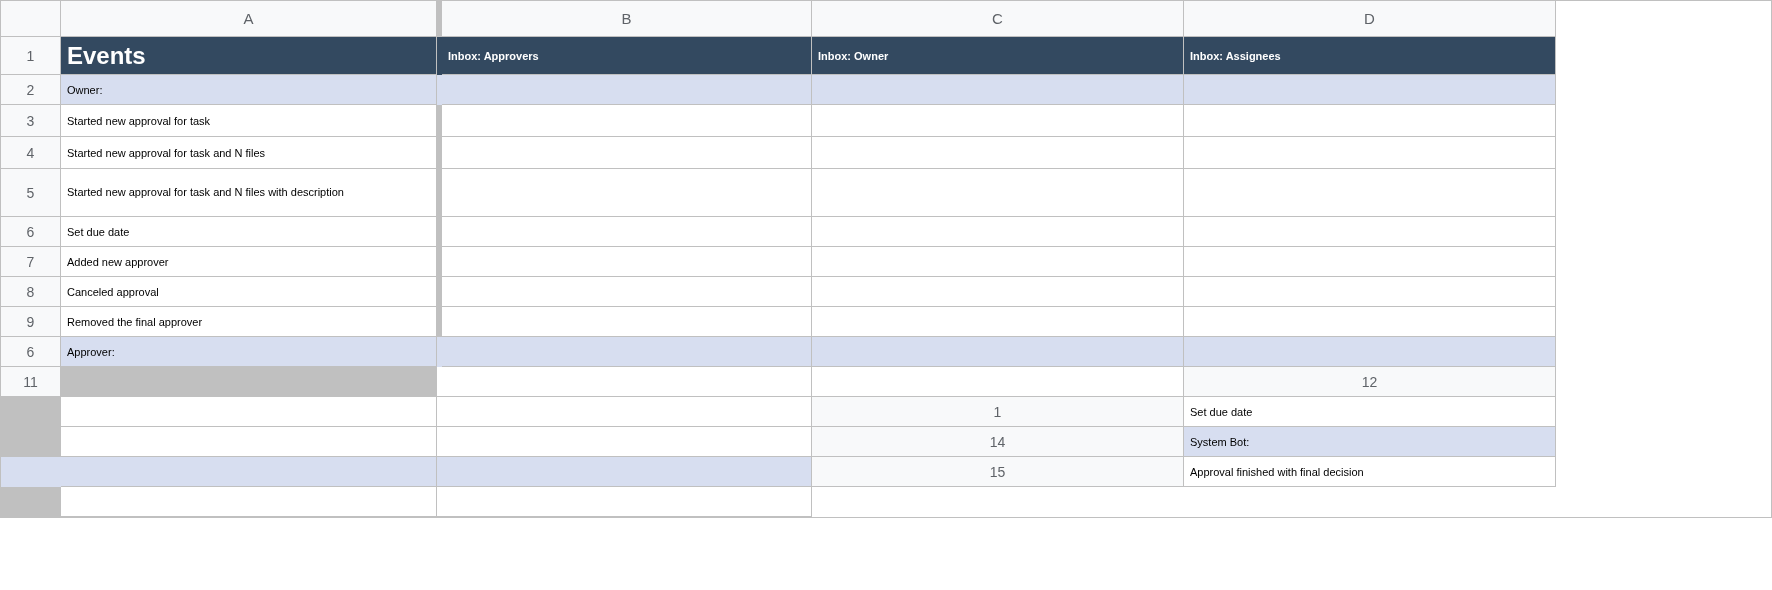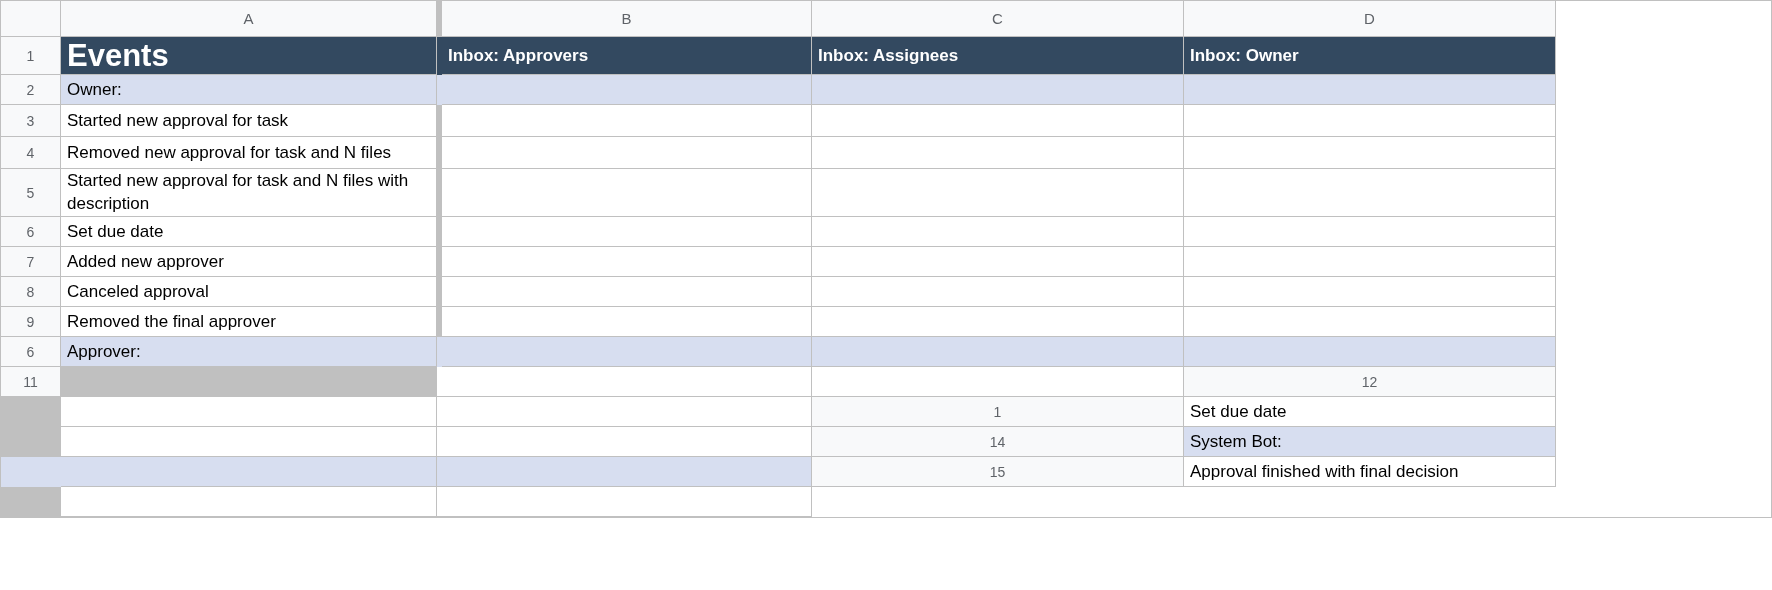--- a/index.html
+++ b/index.html
@@ -52,33 +52,33 @@
       font-size: 14px;
       color: #5f6368;
       display: flex;
       align-items: center;
       justify-content: center;
     }
     .cell {
       border-right: 1px solid #c0c0c0;
       border-bottom: 1px solid #c0c0c0;
       padding: 4px 6px;
-      font-size: 17px;
+      font-size: 11px;
       color: #000;
       display: flex;
       align-items: center;
       background: #ffffff;
     }
     .header-dark {
       background: #334960;
       color: #ffffff;
       font-weight: bold;
     }
     .header-dark.big {
-      font-size: 31px;
+      font-size: 24px;
       font-weight: bold;
     }
     .section-row {
       background: #d7def0;
       font-weight: normal;
     }
     .h-30 { height: 30px; }
     .h-32 { height: 32px; }
     .h-38 { height: 38px; }
     .h-48 { height: 48px; }
@@ -92,39 +92,39 @@
   <div class="col-header">A</div>
   <div class="divider-col"></div>
   <div class="col-header">B</div>
   <div class="col-header">C</div>
   <div class="col-header">D</div>
 
   <div class="row-header h-38">1</div>
   <div class="cell header-dark big h-38">Events</div>
   <div class="divider-cell header-dark h-38"></div>
   <div class="cell header-dark h-38">Inbox: Approvers</div>
+  <div class="cell header-dark h-38">Inbox: Owner</div>
   <div class="cell header-dark h-38">Inbox: Assignees</div>
-  <div class="cell header-dark h-38">Inbox: Owner</div>
 
   <div class="row-header h-30">2</div>
   <div class="cell section-row h-30">Owner:</div>
   <div class="divider-cell section-row h-30"></div>
   <div class="cell section-row h-30"></div>
   <div class="cell section-row h-30"></div>
   <div class="cell section-row h-30"></div>
 
   <div class="row-header h-32">3</div>
   <div class="cell h-32">Started new approval for task</div>
   <div class="divider-cell h-32" style="background:#c0c0c0"></div>
   <div class="cell h-32"></div>
   <div class="cell h-32"></div>
   <div class="cell h-32"></div>
 
   <div class="row-header h-32">4</div>
-  <div class="cell h-32">Removed new approval for task and N files</div>
+  <div class="cell h-32">Started new approval for task and N files</div>
   <div class="divider-cell h-32" style="background:#c0c0c0"></div>
   <div class="cell h-32"></div>
   <div class="cell h-32"></div>
   <div class="cell h-32"></div>
 
   <div class="row-header h-48">5</div>
   <div class="cell h-48" style="white-space:normal;line-height:1.3">Started new approval for task and N files with description</div>
   <div class="divider-cell h-48" style="background:#c0c0c0"></div>
   <div class="cell h-48"></div>
   <div class="cell h-48"></div>

